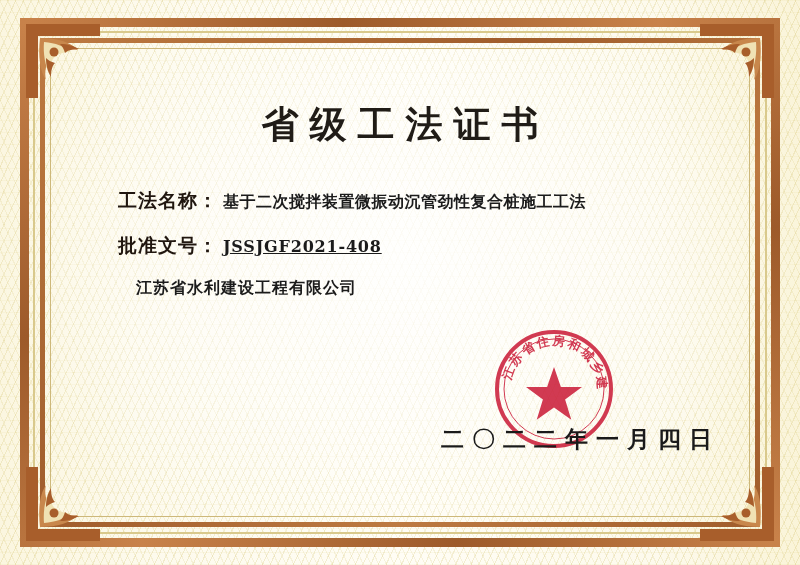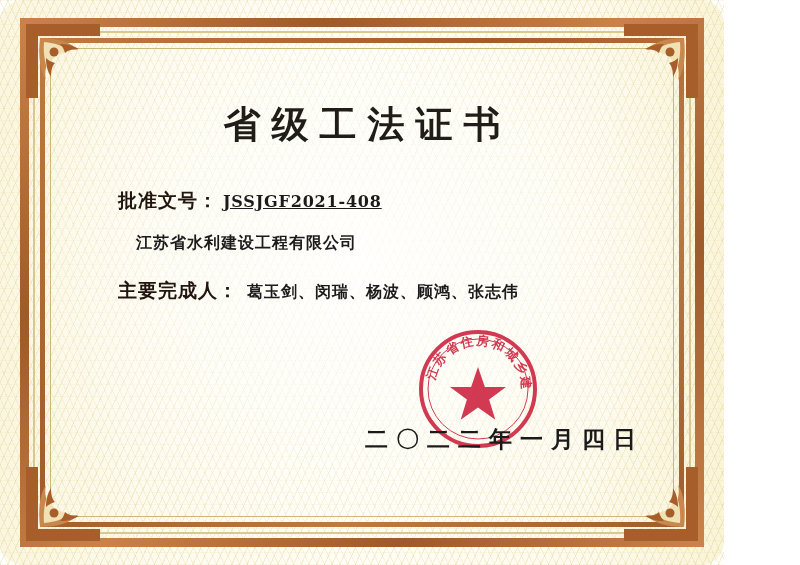--- a/index.html
+++ b/index.html
@@ -10,27 +10,26 @@
     width: 800px;
     height: 565px;
     overflow: hidden;
     background: #ffffff;
     font-family: "DejaVu Sans", "Liberation Sans", sans-serif;
   }
 
   
   .certificate {
     position: relative;
-    width: 724px;
+    width: 800px;
     height: 565px;
     box-sizing: border-box;
     background:
       
       linear-gradient(90deg, #fbf6df 0%, #fdfaec 18%, #fffdf4 50%, #fdfaec 82%, #faf4d8 100%);
-    border-radius: 23px;
   }
 
   
   .texture {
     position: absolute;
     inset: 0;
     background-image:
       repeating-linear-gradient(115deg, rgba(214,198,120,0.30) 0px, rgba(214,198,120,0.30) 1px, rgba(255,255,255,0) 1px, rgba(255,255,255,0) 7px),
       repeating-linear-gradient(65deg, rgba(222,208,138,0.26) 0px, rgba(222,208,138,0.26) 1px, rgba(255,255,255,0) 1px, rgba(255,255,255,0) 7px),
       repeating-linear-gradient(0deg, rgba(230,216,150,0.16) 0px, rgba(230,216,150,0.16) 1px, rgba(255,255,255,0) 1px, rgba(255,255,255,0) 12px);
@@ -248,39 +247,39 @@
       <path d="M22,36 C22,44 24,50 27,55 C27,49 28,44 31,41 C27,40 24,38 22,36 Z" fill="#a85e2b"></path>
     </svg>
   </div>
 
   <div class="content">
 
     <div class="title">省级工法证书</div>
 
     <div class="fields">
 
+      <div class="field-row">
+        <div class="field-label">
+          <span>工法名称</span><span class="colon">：</span>
+        </div>
+        <div class="field-value">基于二次搅拌装置微振动沉管劲性复合桩施工工法</div>
+      </div>
 
 
       <div class="field-row">
         <div class="field-label">
           <span>批准文号</span><span class="colon">：</span>
         </div>
         <div class="field-value code">JSSJGF2021-408</div>
       </div>
 
       <div class="field-row">
         <div class="field-value org">江苏省水利建设工程有限公司</div>
       </div>
 
-      <div class="field-row">
-        <div class="field-label">
-          <span>主要完成人</span><span class="colon">：</span>
-        </div>
-        <div class="field-value people">葛玉剑、闵瑞、杨波、顾鸿、张志伟</div>
-      </div>
 
     </div>
 
     <div class="seal">
       <svg viewBox="0 0 124 124" width="124" height="124" aria-hidden="true">
         <defs>
           <path id="sealArc" d="M 18,62 A 44,44 0 0 1 106,62"></path>
         </defs>
         <circle cx="62" cy="62" r="57" fill="none" stroke="#c8102e" stroke-width="4"></circle>
         <circle cx="62" cy="62" r="50" fill="none" stroke="#c8102e" stroke-width="1"></circle>

